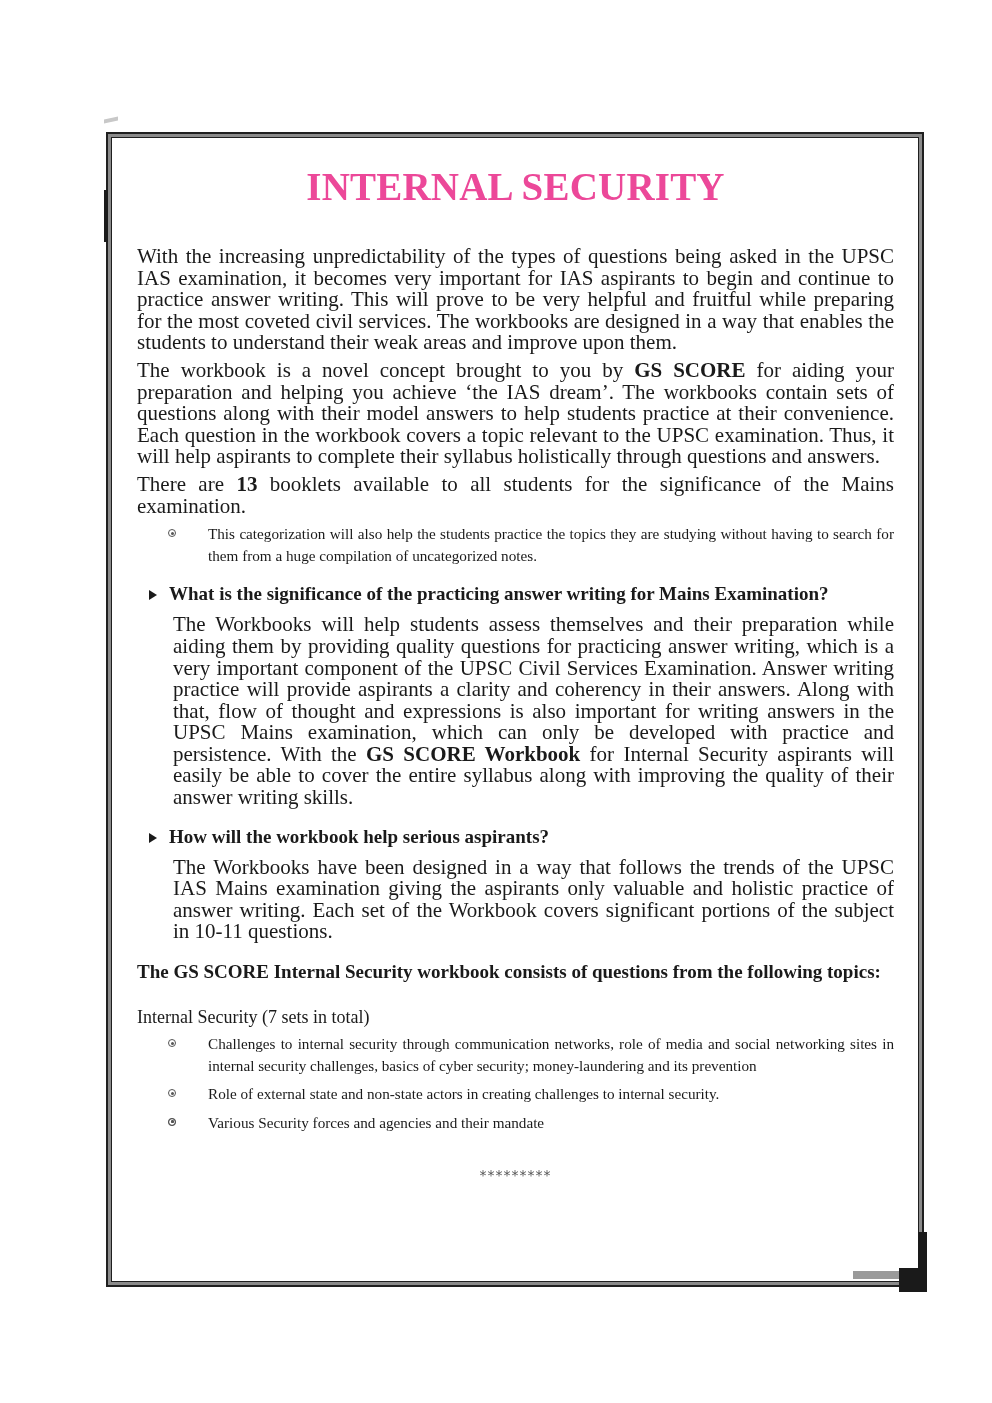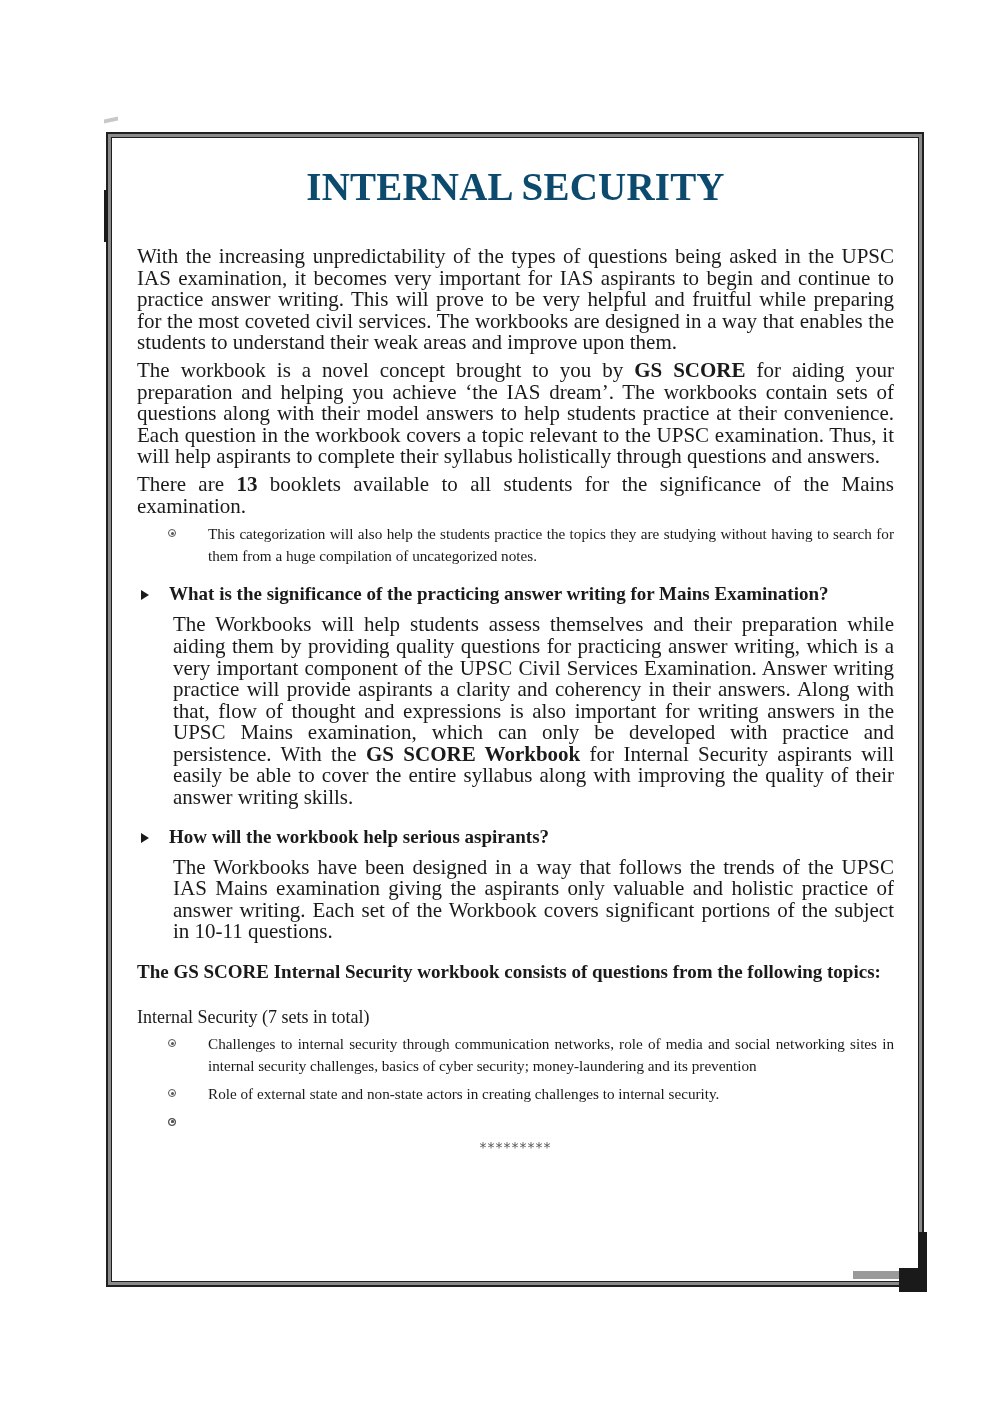--- a/index.html
+++ b/index.html
@@ -16,35 +16,35 @@
   .frame-mid { position: absolute; inset: 0; border: 3px solid #8a8a8a; }
   .frame-inner { position: absolute; inset: 3px; border: 1.5px solid #1f1f1f; }
   .left-thick { position: absolute; left: 104px; top: 190px; width: 4px; height: 52px; background: #1a1a1a; }
   .right-thick { position: absolute; left: 918px; top: 1232px; width: 9px; height: 60px; background: #1a1a1a; }
   .bottom-grey { position: absolute; left: 853px; top: 1271px; width: 48px; height: 8px; background: #9a9a9a; }
   .bottom-black { position: absolute; left: 899px; top: 1268px; width: 28px; height: 24px; background: #1a1a1a; }
 
   .content { position: absolute; left: 137px; top: 160px; width: 757px; }
 
   h1.title { margin: 0; text-align: center; font-size: 39px; font-weight: bold; letter-spacing: 0.2px;
-             line-height: 54px; color: #0c4a6e; }
+             line-height: 54px; color: #ec4899; }
 
   p.para { margin: 0 0 6px 0; font-size: 21px; line-height: 21.6px; text-align: justify; }
   p.para .bold { font-weight: bold; }
   .first-para { margin-top: 32px !important; }
 
   ul.bullets { list-style: none; margin: 4px 0 0 0; padding: 0 0 0 71px; }
   ul.bullets li { position: relative; font-size: 15.2px; line-height: 21.6px; text-align: justify;
                   margin-bottom: 7px; }
   ul.bullets li .bullet { position: absolute; left: -40px; top: 6px; width: 6px; height: 6px;
                           border: 1.5px solid #555; border-radius: 50%; }
   ul.bullets li .bullet::after { content: ""; position: absolute; left: 1.5px; top: 1.5px;
                                  width: 3px; height: 3px; border-radius: 50%; background: #555; }
 
-  .q-heading { position: relative; margin: 16px 0 8px 4px; padding-left: 28px;
+  .q-heading { position: relative; margin: 16px 0 8px 12px; padding-left: 20px;
                font-size: 19px; font-weight: bold; line-height: 24px; }
   .q-heading .arrow { position: absolute; left: 0; top: 8px; width: 0; height: 0;
                       border-top: 5px solid transparent; border-bottom: 5px solid transparent;
                       border-left: 8px solid #1a1a1a; }
   .q-body { padding-left: 36px; }
 
   .topics-heading { margin: 14px 0 0 0; font-size: 19px; font-weight: bold; line-height: 30px;
                     text-align: justify; }
   .sub-heading { margin: 18px 0 4px 0; font-size: 18px; font-weight: normal; line-height: 24px; }
 
@@ -95,17 +95,17 @@
     <p class="para">The Workbooks have been designed in a way that follows the trends of the UPSC IAS Mains examination giving the aspirants only valuable and holistic practice of answer writing. Each set of the Workbook covers significant portions of the subject in 10-11 questions.</p>
   </div>
 
   <div class="topics-heading">The GS SCORE Internal Security workbook consists of questions from the following topics:</div>
   <div class="sub-heading">Internal Security (7 sets in total)</div>
 
   <ul class="bullets">
     <li><span class="bullet"></span><span>Challenges to internal security through communication networks, role of media and social networking sites in internal security challenges, basics of cyber security; money-laundering and its prevention</span></li>
     <li><span class="bullet"></span><span>Role of external state and non-state actors in creating challenges to internal security.</span></li>
     <li><span class="bullet"></span></li>
-    <li><span class="bullet"></span></li>
+    <li><span class="bullet"></span><span>Various Security forces and agencies and their mandate</span></li>
   </ul>
 
   <div class="stars">*********</div>
 </div>
 
 </body></html>

